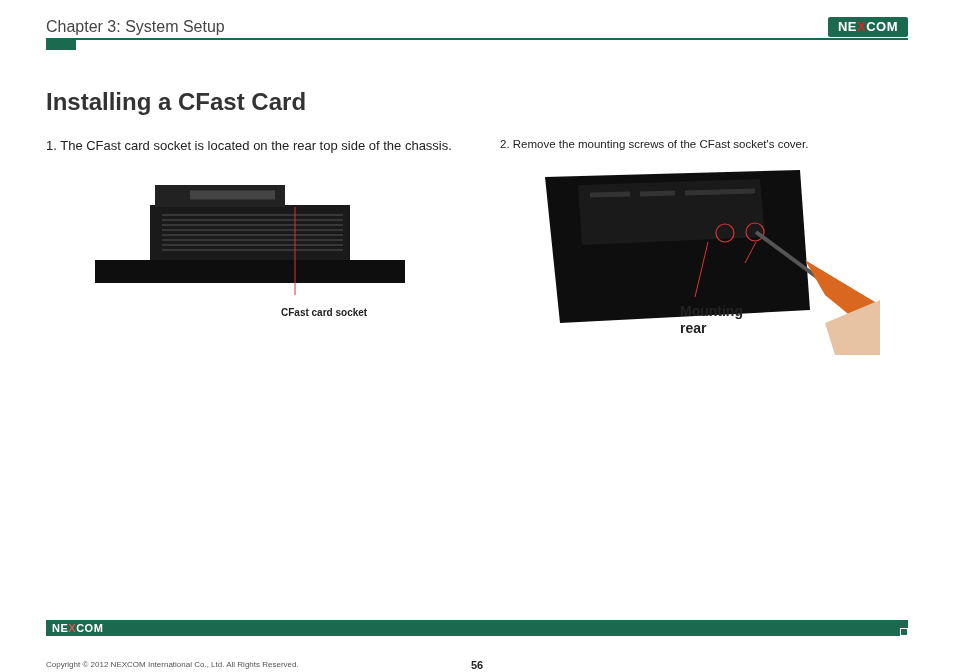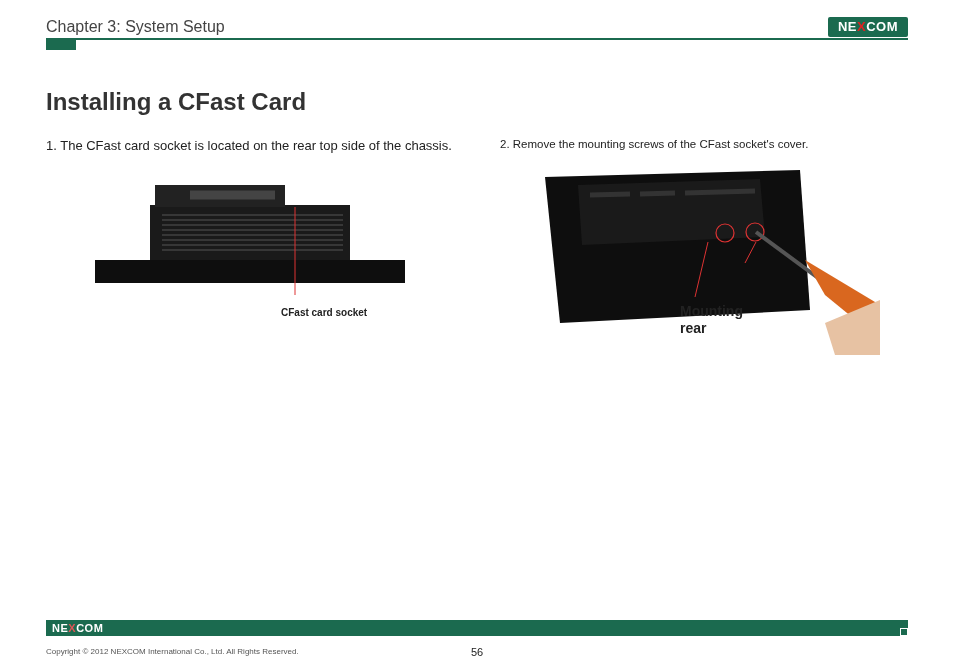--- a/index.html
+++ b/index.html
@@ -133,29 +133,29 @@
   .logo-bottom {
     color: #fff;
     font-weight: bold;
     font-size: 11px;
     letter-spacing: 0.5px;
   }
   .footer-text {
     position: absolute;
     left: 46px;
     right: 46px;
-    bottom: 16px;
+    bottom: 3px;
     font-size: 8px;
     color: #555;
     display: flex;
     align-items: center;
   }
   .page-num {
     font-size: 11px;
-    font-weight: normal;
+    font-weight: bold;
     color: #222;
     position: absolute;
     left: 50%;
     transform: translateX(-50%);
   }
   .footer-square {
     position: absolute;
     right: 46px;
     bottom: 36px;
     width: 8px;

